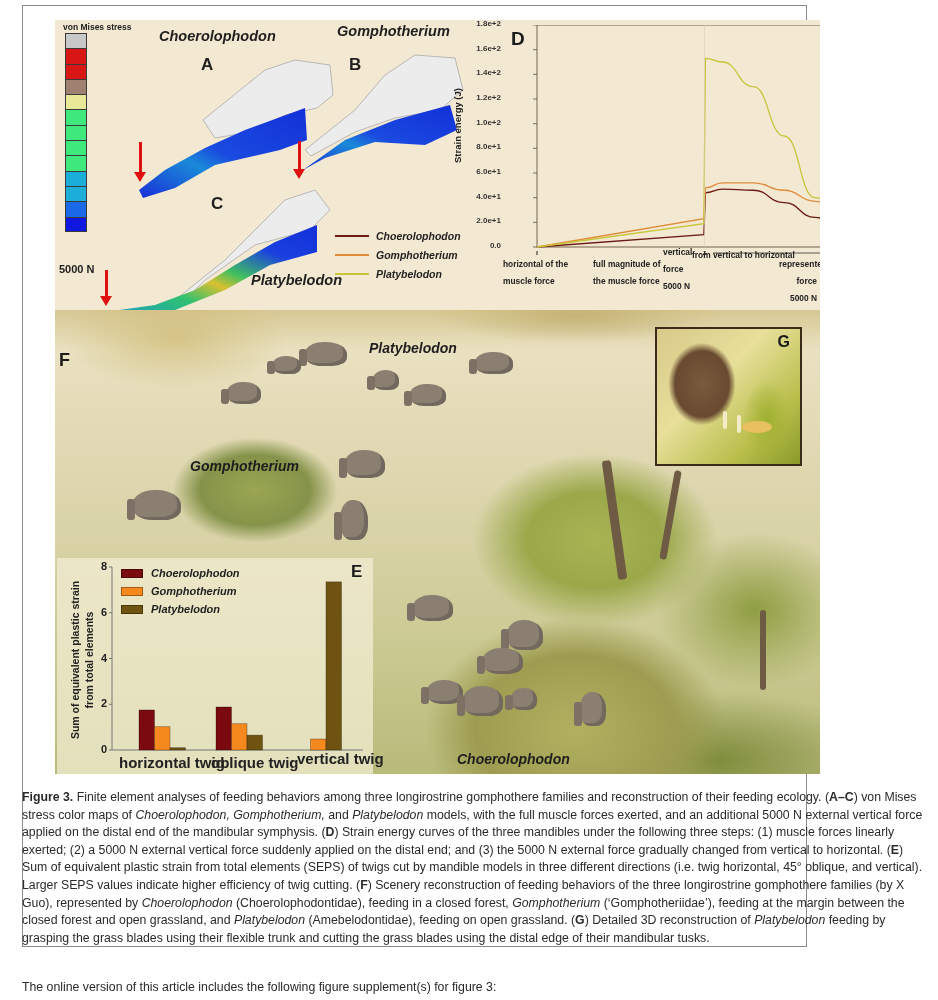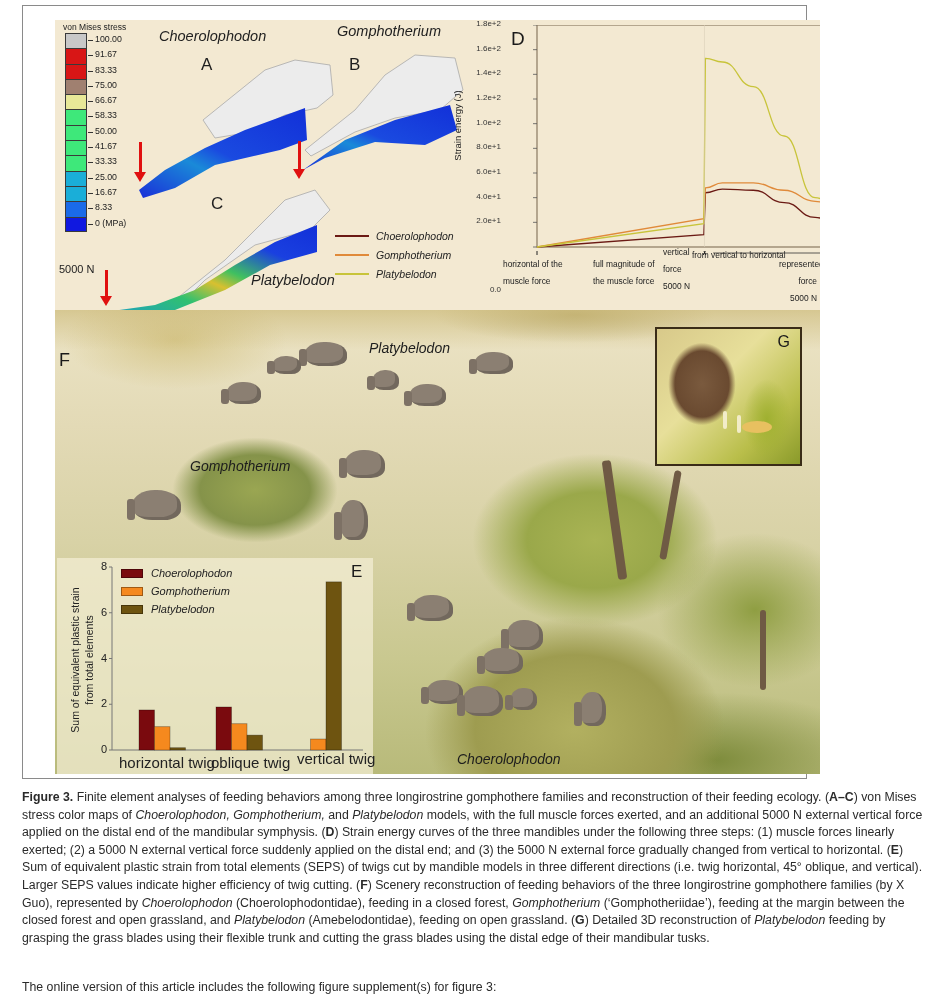--- a/index.html
+++ b/index.html
@@ -1,19 +1,19 @@
 <!DOCTYPE html>
 <html><head>
 <meta charset="utf-8">
 <style>
   html, body { margin:0; padding:0; background:#ffffff; }
   body { width:938px; height:1000px; position:relative; overflow:hidden;
          font-family:"Liberation Sans", sans-serif; color:#222; }
-  .frame { position:absolute; left:22px; top:5px; width:785px; height:774px;
-           border:1px solid #8a8a8a; box-sizing:border-box; background:#fff; }
+  .frame { position:absolute; left:22px; top:5px; width:785px; height:942px;
+           border:1px solid #8a8a8a; box-sizing:border-box; background:#fff;font-weight:bold; }
   .figure { position:absolute; left:32px; top:14px; width:765px; height:754px; overflow:hidden;
             background:#f3ead4; }
   
   .top-panel { position:absolute; left:0; top:0; width:765px; height:300px; background:#f3e9d2; }
   
   .scene { position:absolute; left:0; top:290px; width:765px; height:464px;
     background:
       radial-gradient(ellipse 160px 70px at 120px 30px, rgba(208,190,120,.75), rgba(0,0,0,0) 70%),
       radial-gradient(ellipse 200px 40px at 520px 5px, rgba(176,160,96,.7), rgba(0,0,0,0) 70%),
       radial-gradient(ellipse 170px 120px at 540px 230px, #a9b454 0%, #9aa84a 40%, rgba(0,0,0,0) 72%),
@@ -99,35 +99,20 @@
           <div class="seg" style="background: rgb(232, 232, 152);"></div>
           <div class="seg" style="background: rgb(62, 232, 122);"></div>
           <div class="seg" style="background: rgb(62, 232, 122);"></div>
           <div class="seg" style="background: rgb(62, 232, 122);"></div>
           <div class="seg" style="background: rgb(62, 232, 122);"></div>
           <div class="seg" style="background: rgb(26, 174, 216);"></div>
           <div class="seg" style="background: rgb(26, 174, 216);"></div>
           <div class="seg" style="background: rgb(26, 106, 232);"></div>
           <div class="seg" style="background: rgb(16, 24, 224);"></div>
         </div>
-    <div class="scale-labels" id="scale-labels">
-          <div>100.00</div>
-          <div>91.67</div>
-          <div>83.33</div>
-          <div>75.00</div>
-          <div>66.67</div>
-          <div>58.33</div>
-          <div>50.00</div>
-          <div>41.67</div>
-          <div>33.33</div>
-          <div>25.00</div>
-          <div>16.67</div>
-          <div>8.33</div>
-          <div>0 (MPa)</div>
-        </div>
 
     <div class="model-name" style="left:104px;top:8px;">Choerolophodon</div>
     <div class="model-letter" style="left:146px;top:35px;">A</div>
     <div class="model-name" style="left:282px;top:3px;">Gomphotherium</div>
     <div class="model-letter" style="left:294px;top:35px;">B</div>
     <div class="model-letter" style="left:156px;top:174px;">C</div>
     <div class="model-name" style="left:196px;top:252px;">Platybelodon</div>
     <div style="position:absolute;left:4px;top:243px;font-size:11px;color:#222;">5000 N</div>
 
     <svg style="position:absolute;left:0;top:0;" width="420" height="300">
@@ -156,21 +141,21 @@
 
       <path d="M120 280 L170 240 L200 210 L230 180 L260 170 L275 190 L255 210 L200 225 L150 260 L125 285 Z" fill="#ececec" stroke="#aaa" stroke-width=".8"></path>
       <path d="M50 292 L100 285 L140 270 L180 245 L220 222 L262 205 L262 232 L215 245 L170 270 L120 290 L60 300 Z" fill="url(#jawC)"></path>
     </svg>
     <div class="arrow" style="left:84px;top:122px;height:32px;"></div>
     <div class="arrow" style="left:243px;top:121px;height:30px;"></div>
     <div class="arrow" style="left:50px;top:250px;height:28px;"></div>
 
     <div class="d-axis-label" style="top:100px;left:352px;">Strain energy (J)</div>
     <div id="d-ticks">
-          <div class="d-tick" style="left: 406px; top: 221px; margin-top: 44px;">0.0</div>
+          <div class="d-tick" style="left: 406px; top: 221px;">0.0</div>
           <div class="d-tick" style="left: 406px; top: 196.333px;">2.0e+1</div>
           <div class="d-tick" style="left: 406px; top: 171.667px;">4.0e+1</div>
           <div class="d-tick" style="left: 406px; top: 147px;">6.0e+1</div>
           <div class="d-tick" style="left: 406px; top: 122.333px;">8.0e+1</div>
           <div class="d-tick" style="left: 406px; top: 97.6667px;">1.0e+2</div>
           <div class="d-tick" style="left: 406px; top: 73px;">1.2e+2</div>
           <div class="d-tick" style="left: 406px; top: 48.3333px;">1.4e+2</div>
           <div class="d-tick" style="left: 406px; top: 23.6667px;">1.6e+2</div>
           <div class="d-tick" style="left: 406px; top: -1px;">1.8e+2</div>
         </div>

